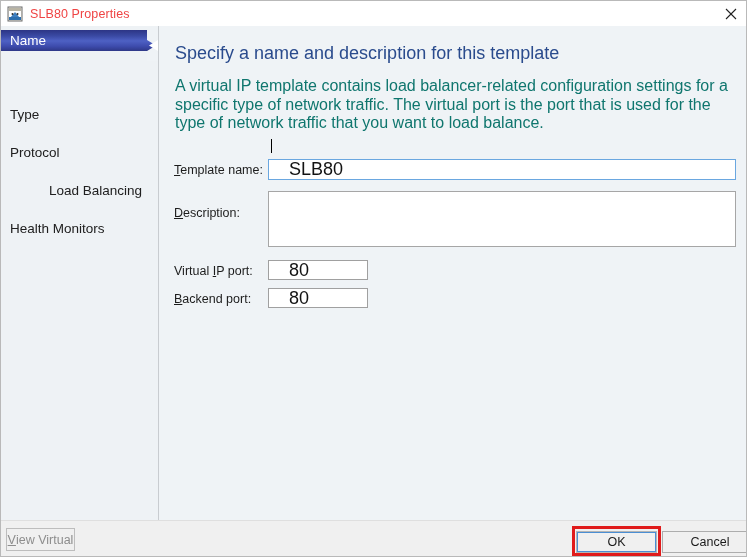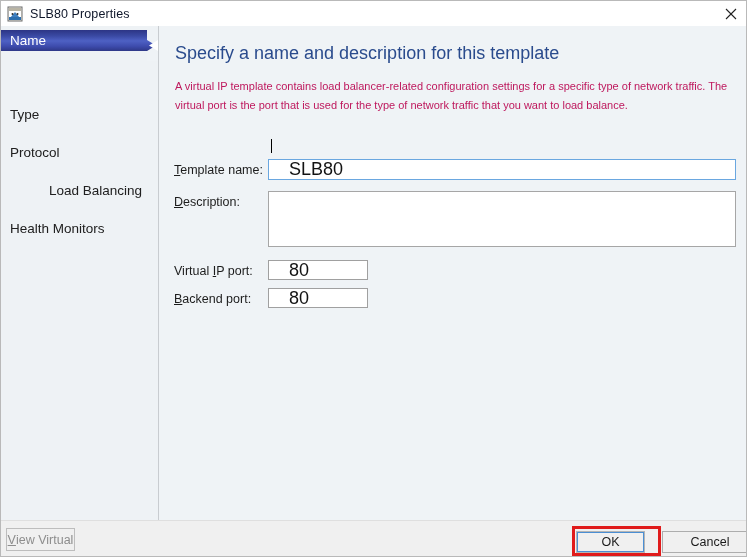--- a/index.html
+++ b/index.html
@@ -38,21 +38,21 @@
   #title-icon {
     width: 16px;
     height: 16px;
     margin-left: 6px;
     margin-right: 7px;
     flex: 0 0 auto;
     position: relative;
   }
   #title-text {
     font-size: 12.5px;
-    color: #0f172a;
+    color: #ef4444;
     letter-spacing: 0.1px;
     white-space: nowrap;
   }
   #close-btn {
     position: absolute;
     right: 0; top: 0;
     width: 34px;
     height: 25px;
     display: flex;
     align-items: center;
@@ -126,22 +126,22 @@
     top: 17px;
     font-size: 18px;
     color: #2a4b8d;
     white-space: nowrap;
   }
   #page-desc {
     position: absolute;
     left: 15px;
     top: 51px;
     width: 560px;
-    font-size: 11px;
-    color: #be185d;
+    font-size: 16px;
+    color: #0f766e;
     line-height: 18.5px;
   }
 
   
   .field-label {
     position: absolute;
     font-size: 12.5px;
     color: #1c1c1c;
     white-space: nowrap;
   }
@@ -293,40 +293,40 @@
 
     <div id="main-pane">
 
       <div id="page-heading">Specify a name and description for this template</div>
 
       <div id="page-desc">A virtual IP template contains load balancer-related configuration settings for a specific type of network traffic. The virtual port is the port that is used for the type of network traffic that you want to load balance.</div>
 
       <span class="field-label" style="left:14px; top:137px;"><span></span><u>T</u><span>emplate name:</span></span>
       <input class="text-input focused" type="text" style="left: 108px; top: 133px; width: 468px; height: 21px;" value="SLB80">
 
-      <span class="field-label" style="left:14px; top:169px;"><span></span><u>D</u><span>escription:</span></span>
+      <span class="field-label" style="left:14px; top:180px;"><span></span><u>D</u><span>escription:</span></span>
       <textarea class="text-area" style="left: 108px; top: 165px; width: 468px; height: 56px;" placeholder=""></textarea>
 
       <span class="field-label" style="left:14px; top:238px;"><span>Virtual </span><u>I</u><span>P port:</span></span>
       <input class="text-input plain" type="text" style="left: 108px; top: 234px; width: 100px; height: 20px;" value="80">
 
       <span class="field-label" style="left:14px; top:266px;"><span></span><u>B</u><span>ackend port:</span></span>
       <input class="text-input plain" type="text" style="left: 108px; top: 262px; width: 100px; height: 20px;" value="80">
 
     </div>
   </div>
 
   <div id="footer">
     <div class="dlg-button disabled" style="left:5px; top:7px; width:69px; height:23px;">
         <span></span>
         <u>V</u>
         <span>iew Virtual</span>
       </div>
 
-    <div class="dlg-button default" style="left:575px; top:10px; width:69px; height:22px;">OK</div>
+    <div class="dlg-button default" style="left:575px; top:10px; width:81px; height:22px;">OK</div>
 
     <div class="dlg-button" style="left:661px; top:10px; width:96px; height:22px;">Cancel</div>
   </div>
 
   <div id="ok-highlight"></div>
 
   <div id="name-caret"></div>
 
 </div>
 

